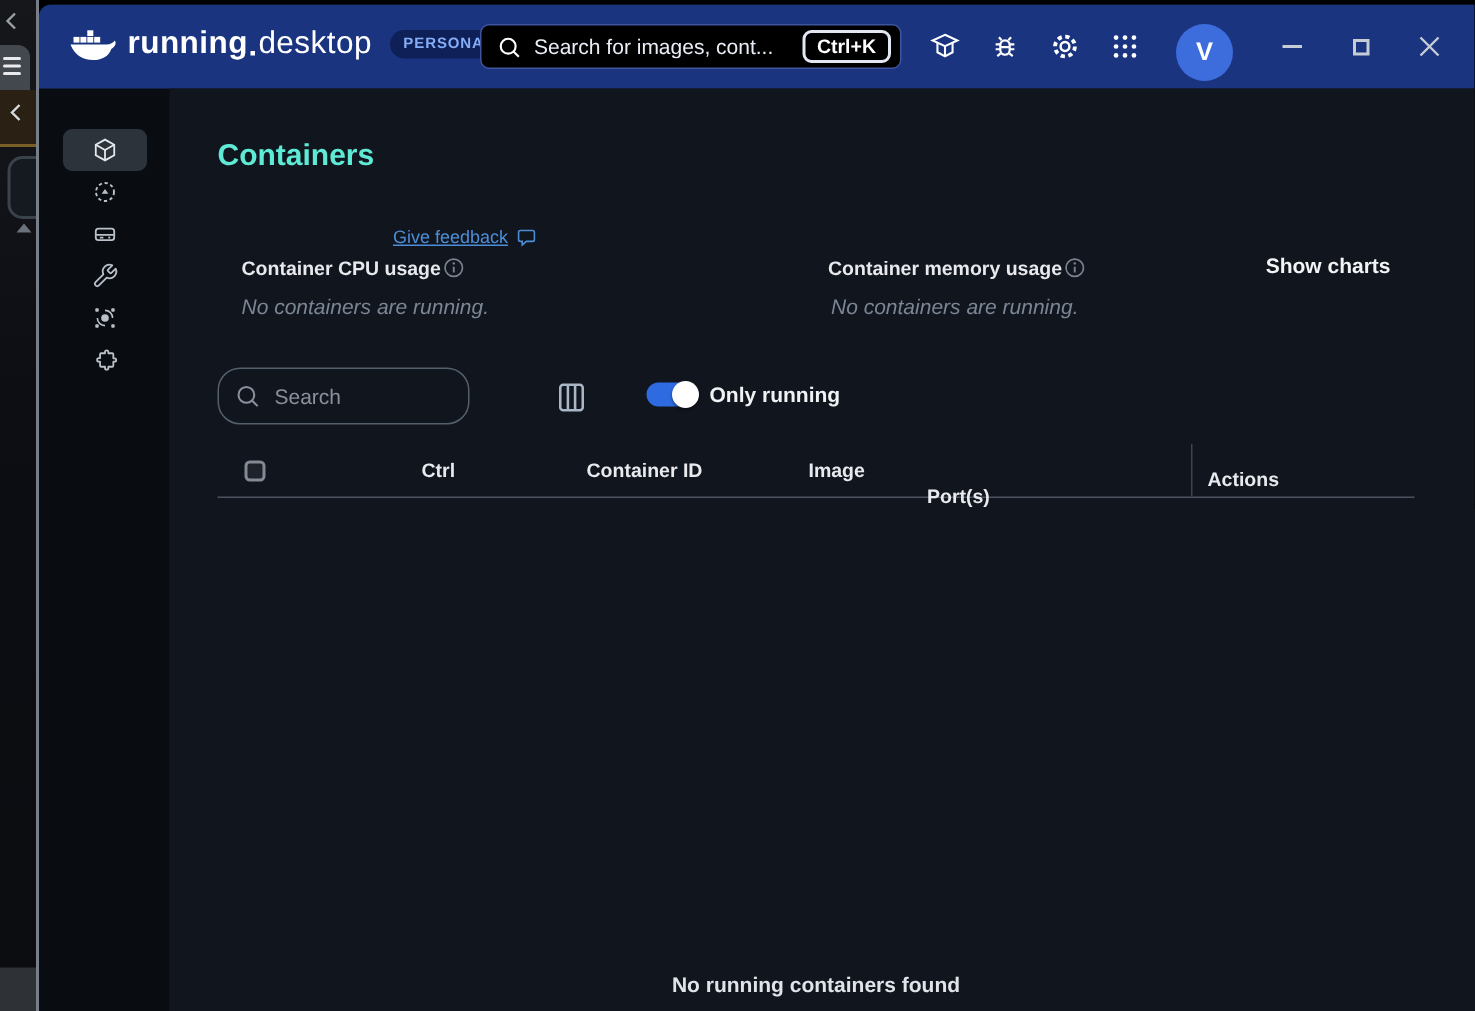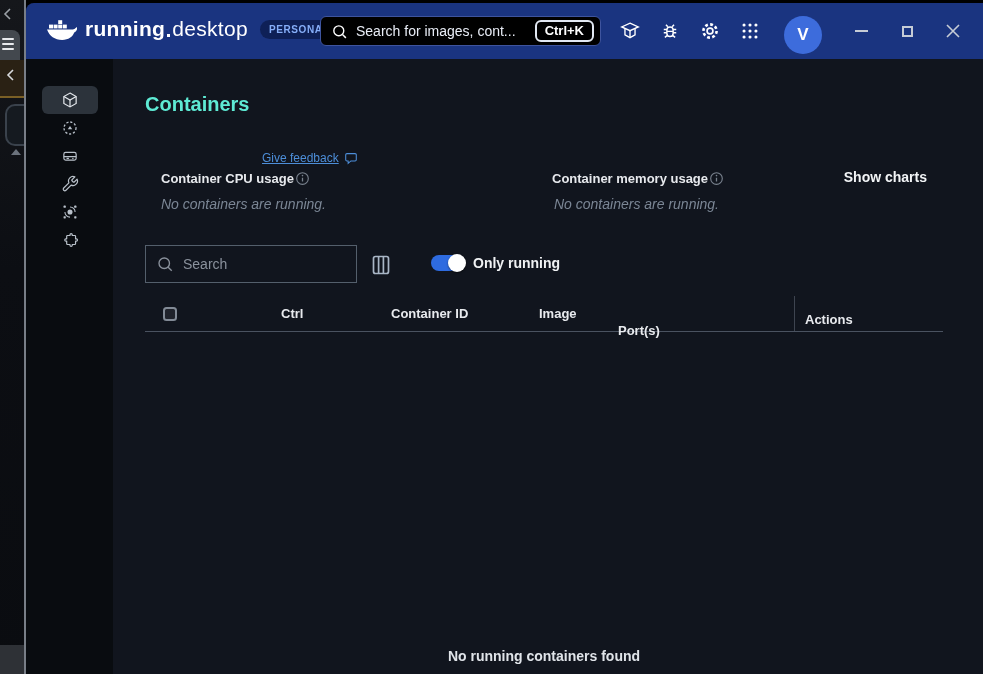--- a/index.html
+++ b/index.html
@@ -81,22 +81,22 @@
 
   .usage-label { position:absolute; top:111px; display:flex; align-items:center;
     color:#e7e9ed; font-size:13px; font-weight:700; }
   .usage-empty { position:absolute; top:137px; color:#7b8695; font-size:14px;
     font-style:italic; }
   .cpu-label { left:48px; } .cpu-empty { left:48px; }
   .mem-label { left:439px; } .mem-empty { left:441px; }
   .show-charts { position:absolute; right:56px; top:110px; color:#f2f4f6;
     font-size:14px; font-weight:700; cursor:pointer; }
 
-  .search-box { position:absolute; left:32px; top:186px; width:212px; height:38px;
-    border:1px solid #545f6c; border-radius:0; display:flex; align-items:center;
+  .search-box { position:absolute; left:32px; top:186px; width:168px; height:38px;
+    border:1px solid #545f6c; border-radius:15px; display:flex; align-items:center;
     padding:14px 10px; color:#8a919c; background:transparent; }
   .search-box input { flex:1; margin-left:9px; background:transparent; border:none;
     outline:none; color:#e5e8ec; font-size:14px; font-family:inherit; width:100%; }
   .search-box input::placeholder { color:#8a919c; opacity:1; }
   .columns-btn { position:absolute; left:256px; top:194px; width:24px; height:24px;
     cursor:pointer; }
   .toggle { position:absolute; left:318px; top:196px; width:34px; height:16px;
     border-radius:8px; background:#2e6be0; cursor:pointer; }
   .toggle .knob { position:absolute; right:-1px; top:-1px; width:18px; height:18px;
     border-radius:50%; background:#fff; box-shadow:0 1px 2px rgba(0,0,0,.5); }

